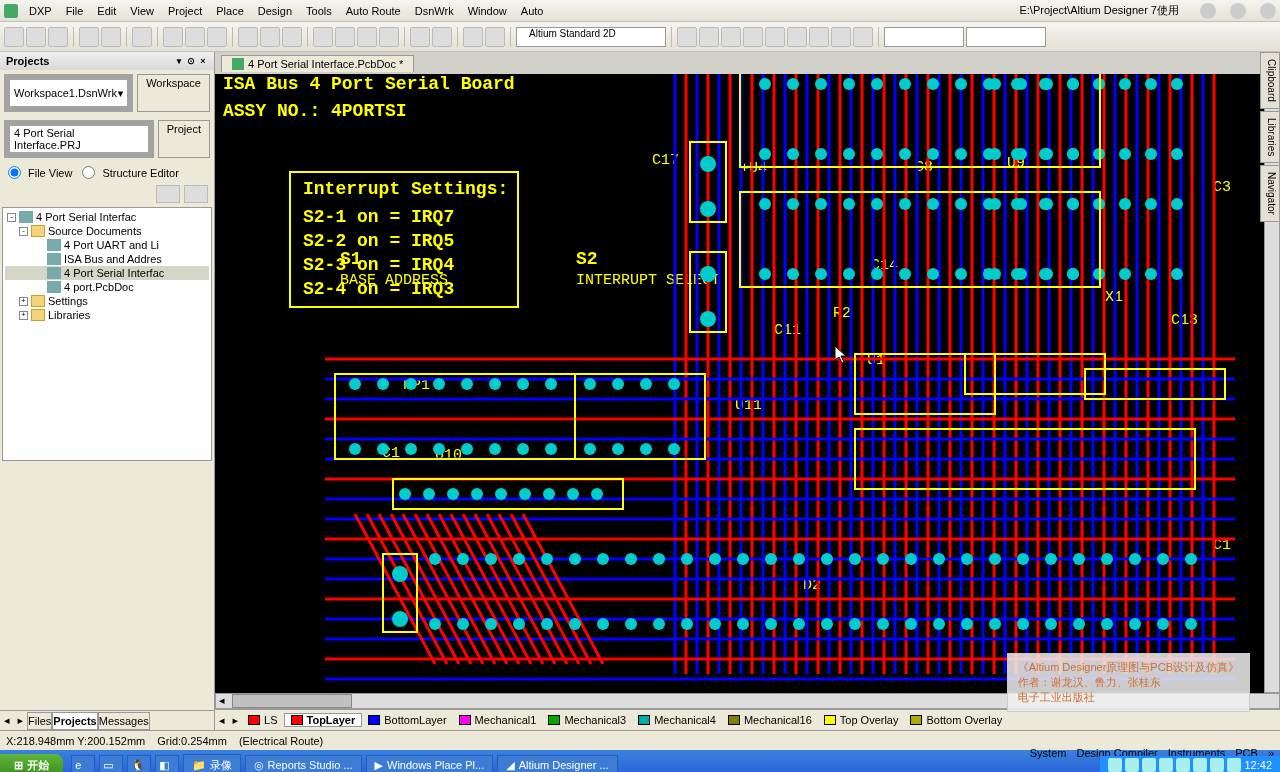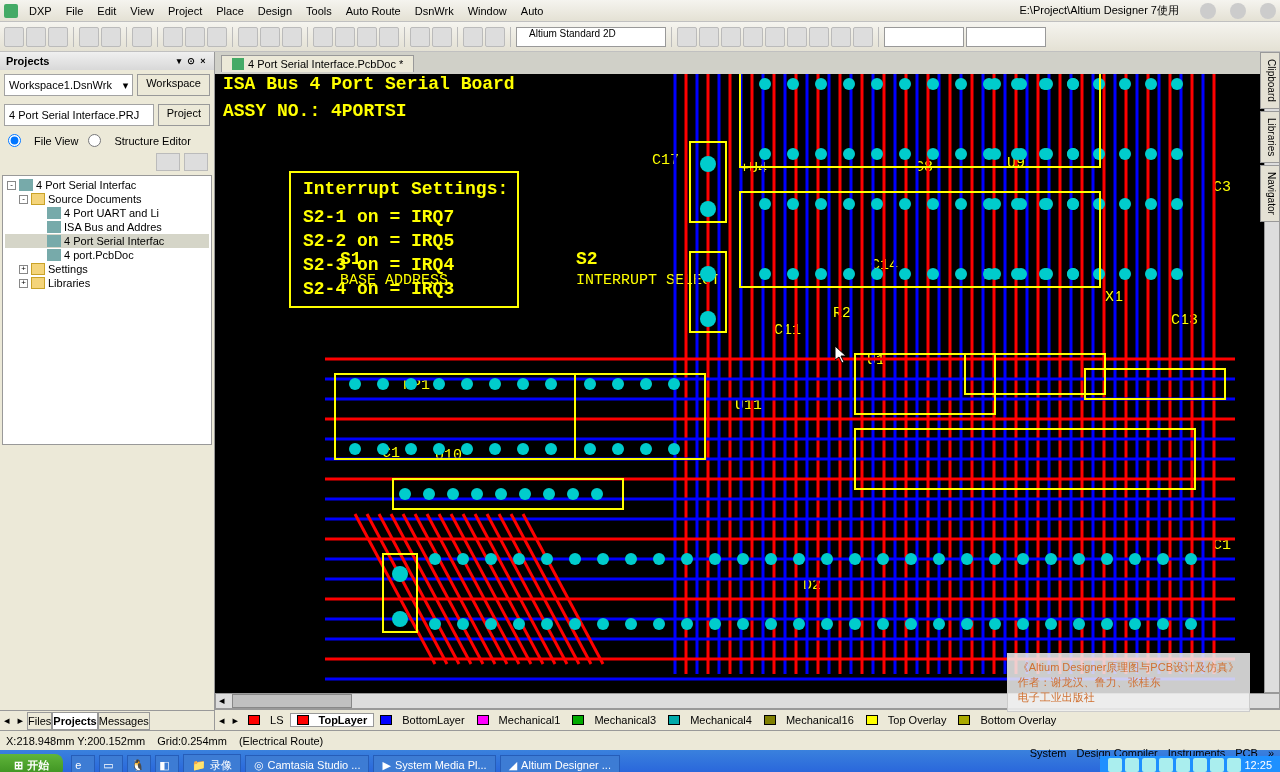--- a/index.html
+++ b/index.html
@@ -12,24 +12,24 @@
 .toolbar{height:30px;background:linear-gradient(#f5f4ef,#e4e1d4);display:flex;align-items:center;padding:0 4px;border-bottom:1px solid #c0c0c0;gap:2px;}
 .toolbar .tb{width:20px;height:20px;background:#ddd;border:1px solid #bbb;border-radius:2px;}
 .toolbar .sep{width:1px;height:20px;background:#bbb;margin:0 3px;}
 .toolbar select,.toolbar .sel{height:20px;border:1px solid #999;background:#fff;font-size:10px;padding:0 12px;}
 .main{display:flex;height:678px;}
 .sidebar{width:215px;background:#ece9d8;border-right:1px solid #999;display:flex;flex-direction:column;}
 .panel-title{background:linear-gradient(#f0f0f0,#d8d8d8);padding:3px 6px;font-weight:bold;display:flex;align-items:center;justify-content:space-between;}
 .panel-title .ctrls{display:flex;gap:2px;}
 .panel-title .ctrls span{width:10px;height:10px;display:flex;align-items:center;justify-content:center;font-size:9px;}
 .ws-row{display:flex;padding:4px;gap:4px;}
-.ws-row .sel{flex:1;height:22px;border:1px solid #a3a3a3;background:#fff;display:flex;align-items:center;padding:0 4px;}
+.ws-row .sel{flex:1;height:38px;border:6px solid #a3a3a3;background:#fff;display:flex;align-items:center;padding:0 4px;}
 .ws-row .btn{padding:2px 8px;border:1px solid #999;background:#ece9d8;cursor:pointer;}
 .radios{display:flex;gap:10px;padding:4px 8px;}
-.radios label{display:flex;align-items:center;gap:13px;}
+.radios label{display:flex;align-items:center;gap:7px;}
 .radios input{margin:0;}
 .tree-tools{display:flex;justify-content:flex-end;padding:2px 6px;gap:4px;}
 .tree-tools .tb{width:24px;height:18px;background:#ddd;border:1px solid #bbb;}
 .tree{flex:1;background:#fff;border:1px solid #999;margin:2px;overflow:auto;padding:2px;}
 .tree-item{padding:1px 2px;display:flex;align-items:center;gap:3px;white-space:nowrap;}
 .tree-item.sel{background:#d5d5c8;}
 .tree-item .exp{width:9px;height:9px;border:1px solid #888;display:inline-flex;align-items:center;justify-content:center;font-size:8px;line-height:1;}
 .tree-item .fico{width:14px;height:12px;background:#f4d47a;border:1px solid #c9a227;}
 .tree-item .dico{width:14px;height:12px;background:#7aa;}
 .i1{padding-left:14px;}.i2{padding-left:28px;}
@@ -41,21 +41,21 @@
 .silk{font-family:'Courier New',monospace;fill:#ffff00;font-size:18px;font-weight:bold;}
 .silk-sm{font-family:'Courier New',monospace;fill:#ffff00;font-size:15px;}
 .box-frame{stroke:#ffff00;fill:none;stroke-width:2;}
 .pad{fill:#00cccc;}
 .tr-red{stroke:#ff0000;stroke-width:3;fill:none;}
 .tr-blue{stroke:#0000ff;stroke-width:3;fill:none;}
 .r-panels{position:absolute;right:0;top:52px;width:20px;display:flex;flex-direction:column;gap:2px;}
 .r-panels .vtab{writing-mode:vertical-rl;background:#e4e1d4;border:1px solid #999;padding:6px 2px;font-size:10px;cursor:pointer;}
 .layer-tabs{height:21px;background:#ece9d8;display:flex;align-items:center;border-top:1px solid #999;font-size:10px;overflow:hidden;}
 .layer-tabs .nav{padding:0 4px;}
-.layer-tabs .lt{display:flex;align-items:center;padding:0 6px;gap:10px;white-space:nowrap;}
+.layer-tabs .lt{display:flex;align-items:center;padding:0 6px;gap:4px;white-space:nowrap;}
 .layer-tabs .lt.active{background:#fff;border:1px solid #999;font-weight:bold;}
 .layer-tabs .sw{width:12px;height:10px;border:1px solid #000;}
 .bottom-tabs{height:20px;background:#ece9d8;display:flex;align-items:center;border-top:1px solid #999;}
 .bottom-tabs .bt{padding:2px 0;border:1px solid #999;background:#ece9d8;}
 .bottom-tabs .bt.active{background:#fff;font-weight:bold;}
 .statusbar{height:20px;background:#ece9d8;border-top:1px solid #999;display:flex;align-items:center;padding:0 6px;gap:12px;}
 .statusbar .right{margin-left:auto;display:flex;gap:10px;margin-top:24px;}
 .taskbar{height:30px;background:linear-gradient(#3a81dd,#245edb);display:flex;align-items:center;color:#fff;}
 .taskbar .start{background:linear-gradient(#5fb53a,#3a8e1e);padding:4px 14px;font-weight:bold;border-radius:0 8px 8px 0;display:flex;align-items:center;gap:4px;}
 .taskbar .task{background:#3d7cd4;border:1px solid #265db8;margin-left:4px;padding:3px 8px;display:flex;align-items:center;gap:4px;max-width:140px;white-space:nowrap;overflow:hidden;}
@@ -649,34 +649,34 @@
   <div class="task" style="width:24px;padding:3px">e</div>
   <div class="task" style="width:24px;padding:3px">▭</div>
   <div class="task" style="width:24px;padding:3px">🐧</div>
   <div class="task" style="width:24px;padding:3px">◧</div>
   <div class="task">
       <span>📁</span>
       <span>录像</span>
     </div>
   <div class="task">
       <span>◎</span>
-      <span>Camtasia Studio ...</span>
+      <span>Reports Studio ...</span>
     </div>
   <div class="task">
       <span>▶</span>
-      <span>System Media Pl...</span>
+      <span>Windows Place Pl...</span>
     </div>
   <div class="task">
       <span>◢</span>
       <span>Altium Designer ...</span>
     </div>
   <div class="tray">
     <div class="ti"></div>
     <div class="ti"></div>
     <div class="ti"></div>
     <div class="ti"></div>
     <div class="ti"></div>
     <div class="ti"></div>
     <div class="ti"></div>
     <div class="ti"></div>
-    <span>12:25</span>
+    <span>12:42</span>
   </div>
 </div>
 
 </body></html>

